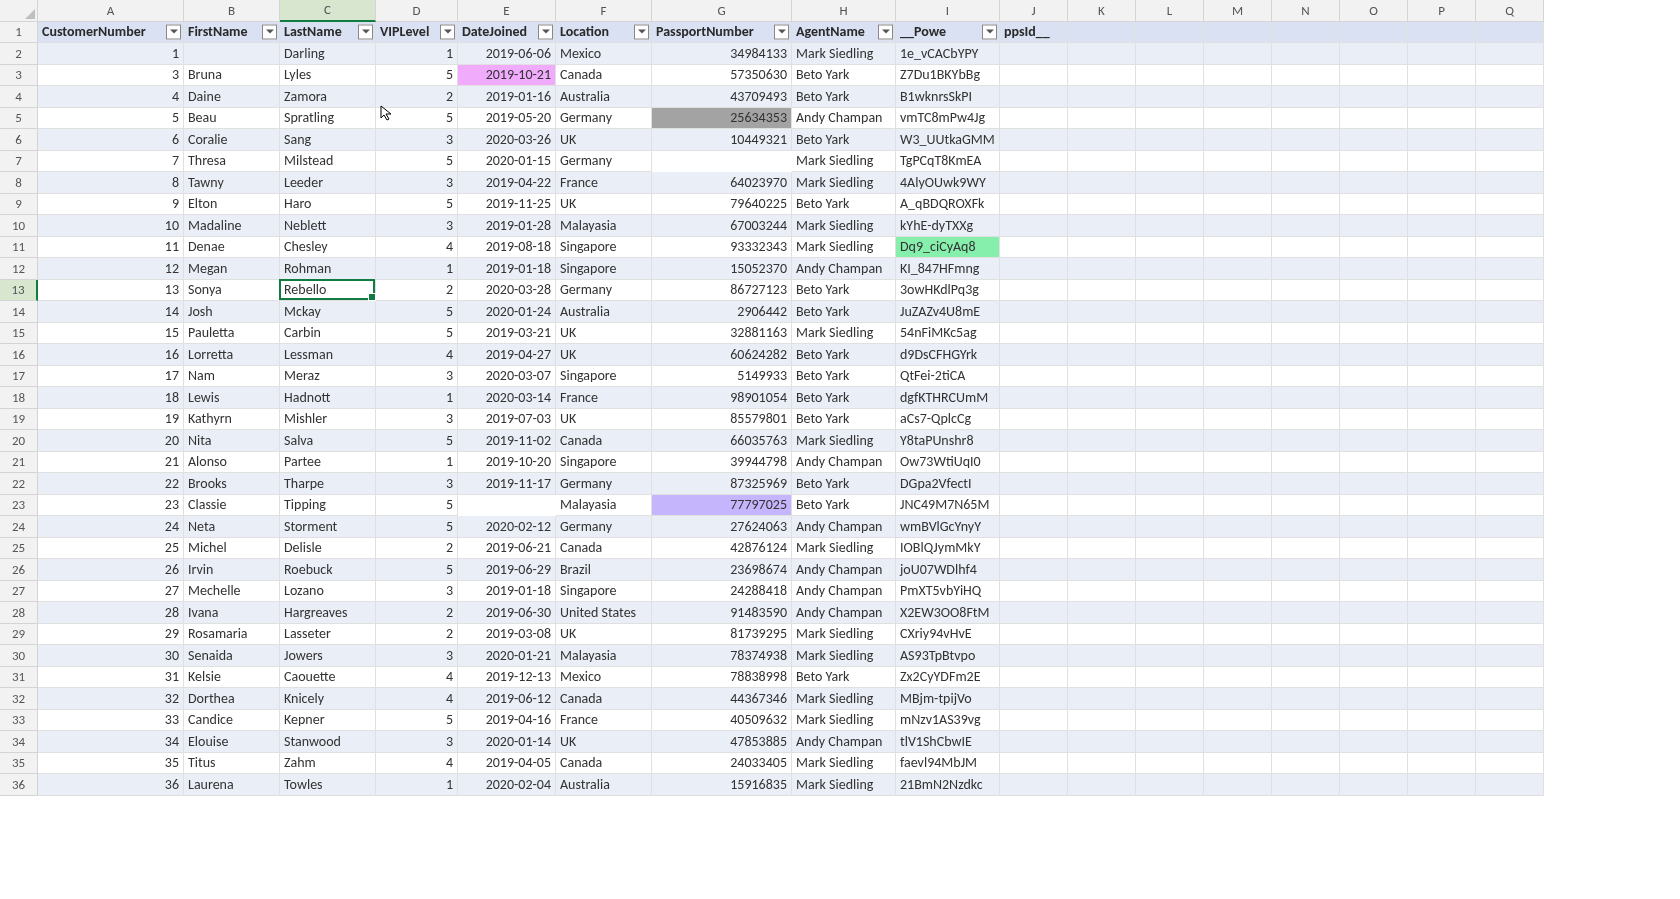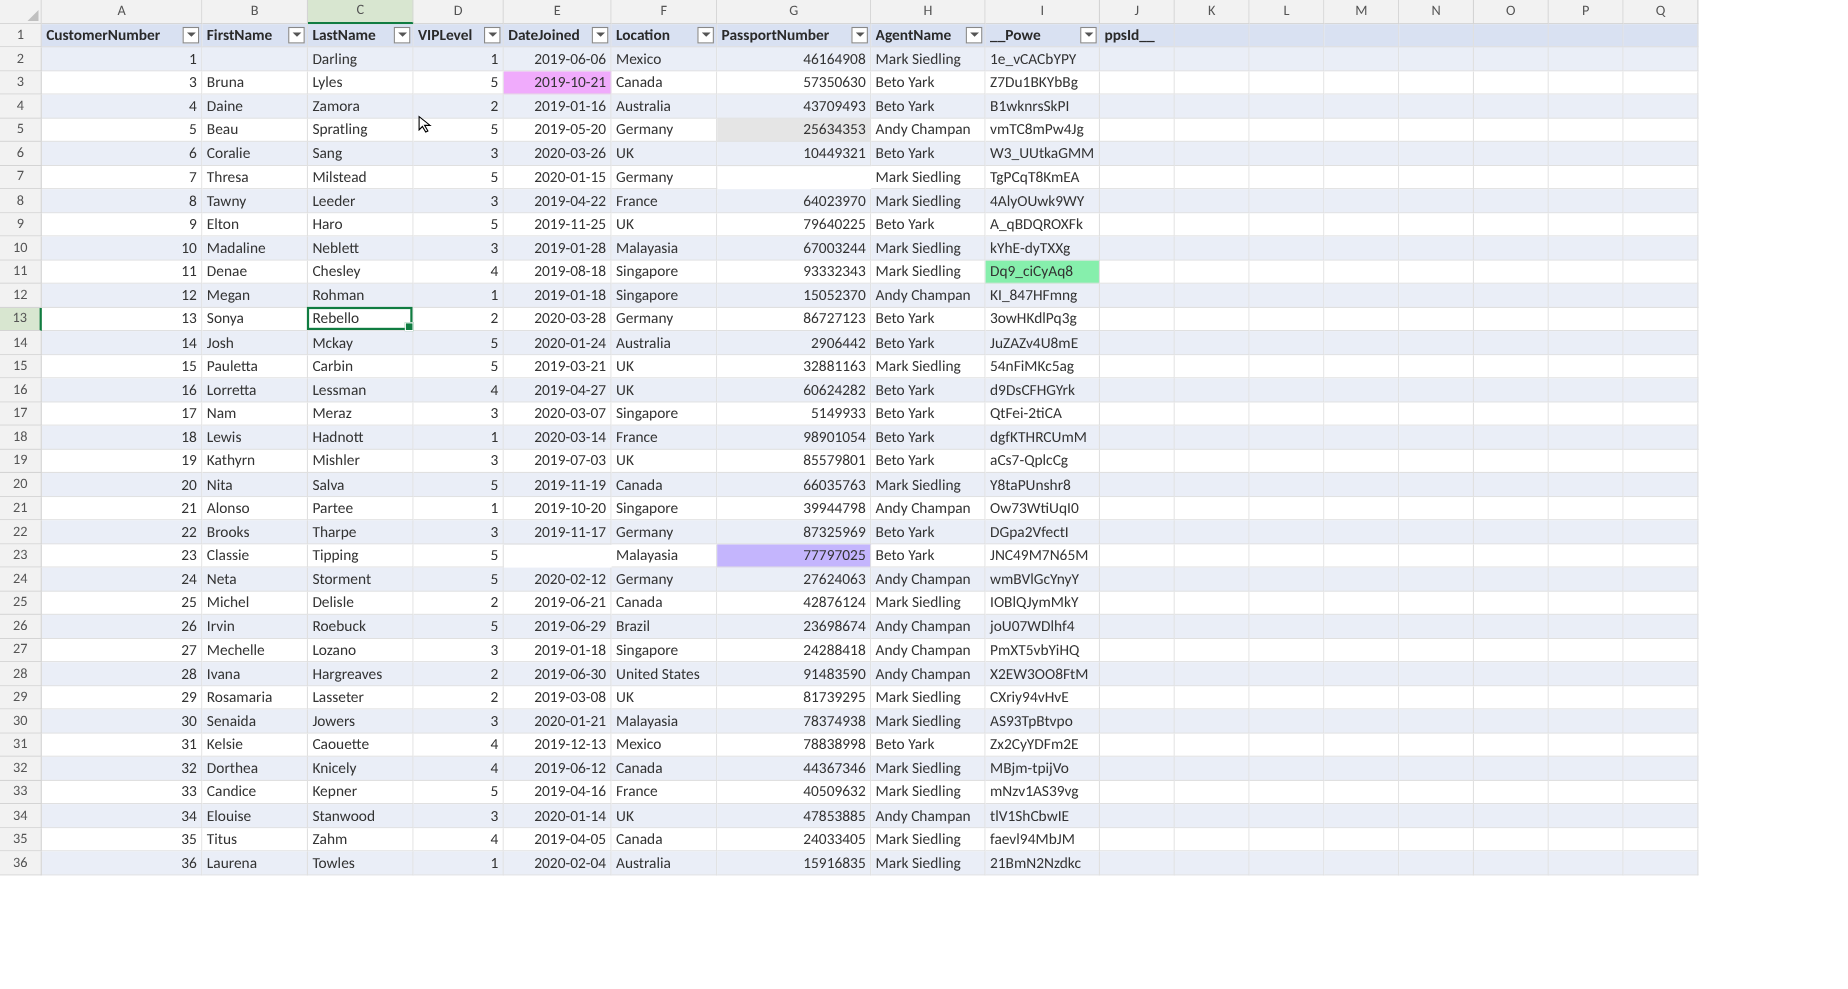--- a/index.html
+++ b/index.html
@@ -170,21 +170,21 @@
     <div class="cell" style="background: rgb(217, 225, 242); font-weight: 600; color: rgb(42, 42, 42); position: relative;"></div>
     <div class="cell" style="background: rgb(217, 225, 242); font-weight: 600; color: rgb(42, 42, 42); position: relative;"></div>
     <div class="cell" style="background: rgb(217, 225, 242); font-weight: 600; color: rgb(42, 42, 42); position: relative;"></div>
     <div class="row-header">2</div>
     <div class="cell num" style="background: rgb(234, 238, 247);">1</div>
     <div class="cell" style="background: rgb(234, 238, 247);"></div>
     <div class="cell" style="background: rgb(234, 238, 247);">Darling</div>
     <div class="cell num" style="background: rgb(234, 238, 247);">1</div>
     <div class="cell num" style="background: rgb(234, 238, 247);">2019-06-06</div>
     <div class="cell" style="background: rgb(234, 238, 247);">Mexico</div>
-    <div class="cell num" style="background: rgb(234, 238, 247);">46164908</div>
+    <div class="cell num" style="background: rgb(234, 238, 247);">34984133</div>
     <div class="cell" style="background: rgb(234, 238, 247);">Mark Siedling</div>
     <div class="cell" style="background: rgb(234, 238, 247);">1e_vCACbYPY</div>
     <div class="cell" style="background: rgb(234, 238, 247);"></div>
     <div class="cell" style="background: rgb(234, 238, 247);"></div>
     <div class="cell" style="background: rgb(234, 238, 247);"></div>
     <div class="cell" style="background: rgb(234, 238, 247);"></div>
     <div class="cell" style="background: rgb(234, 238, 247);"></div>
     <div class="cell" style="background: rgb(234, 238, 247);"></div>
     <div class="cell" style="background: rgb(234, 238, 247);"></div>
     <div class="cell" style="background: rgb(234, 238, 247);"></div>
@@ -224,21 +224,21 @@
     <div class="cell" style="background: rgb(234, 238, 247);"></div>
     <div class="cell" style="background: rgb(234, 238, 247);"></div>
     <div class="cell" style="background: rgb(234, 238, 247);"></div>
     <div class="row-header">5</div>
     <div class="cell num" style="background: rgb(255, 255, 255);">5</div>
     <div class="cell" style="background: rgb(255, 255, 255);">Beau</div>
     <div class="cell" style="background: rgb(255, 255, 255);">Spratling</div>
     <div class="cell num" style="background: rgb(255, 255, 255);">5</div>
     <div class="cell num" style="background: rgb(255, 255, 255);">2019-05-20</div>
     <div class="cell" style="background: rgb(255, 255, 255);">Germany</div>
-    <div class="cell num" style="background: #e5e5e5; text-align: center;">25634353</div>
+    <div class="cell num" style="background: #a3a3a3; text-align: center;">25634353</div>
     <div class="cell" style="background: rgb(255, 255, 255);">Andy Champan</div>
     <div class="cell" style="background: rgb(255, 255, 255);">vmTC8mPw4Jg</div>
     <div class="cell" style="background: rgb(255, 255, 255);"></div>
     <div class="cell" style="background: rgb(255, 255, 255);"></div>
     <div class="cell" style="background: rgb(255, 255, 255);"></div>
     <div class="cell" style="background: rgb(255, 255, 255);"></div>
     <div class="cell" style="background: rgb(255, 255, 255);"></div>
     <div class="cell" style="background: rgb(255, 255, 255);"></div>
     <div class="cell" style="background: rgb(255, 255, 255);"></div>
     <div class="cell" style="background: rgb(255, 255, 255);"></div>
@@ -492,21 +492,21 @@
     <div class="cell" style="background: rgb(255, 255, 255);"></div>
     <div class="cell" style="background: rgb(255, 255, 255);"></div>
     <div class="cell" style="background: rgb(255, 255, 255);"></div>
     <div class="cell" style="background: rgb(255, 255, 255);"></div>
     <div class="cell" style="background: rgb(255, 255, 255);"></div>
     <div class="row-header">20</div>
     <div class="cell num" style="background: rgb(234, 238, 247);">20</div>
     <div class="cell" style="background: rgb(234, 238, 247);">Nita</div>
     <div class="cell" style="background: rgb(234, 238, 247);">Salva</div>
     <div class="cell num" style="background: rgb(234, 238, 247);">5</div>
-    <div class="cell num" style="background: rgb(234, 238, 247);">2019-11-19</div>
+    <div class="cell num" style="background: rgb(234, 238, 247);">2019-11-02</div>
     <div class="cell" style="background: rgb(234, 238, 247);">Canada</div>
     <div class="cell num" style="background: rgb(234, 238, 247);">66035763</div>
     <div class="cell" style="background: rgb(234, 238, 247);">Mark Siedling</div>
     <div class="cell" style="background: rgb(234, 238, 247);">Y8taPUnshr8</div>
     <div class="cell" style="background: rgb(234, 238, 247);"></div>
     <div class="cell" style="background: rgb(234, 238, 247);"></div>
     <div class="cell" style="background: rgb(234, 238, 247);"></div>
     <div class="cell" style="background: rgb(234, 238, 247);"></div>
     <div class="cell" style="background: rgb(234, 238, 247);"></div>
     <div class="cell" style="background: rgb(234, 238, 247);"></div>

